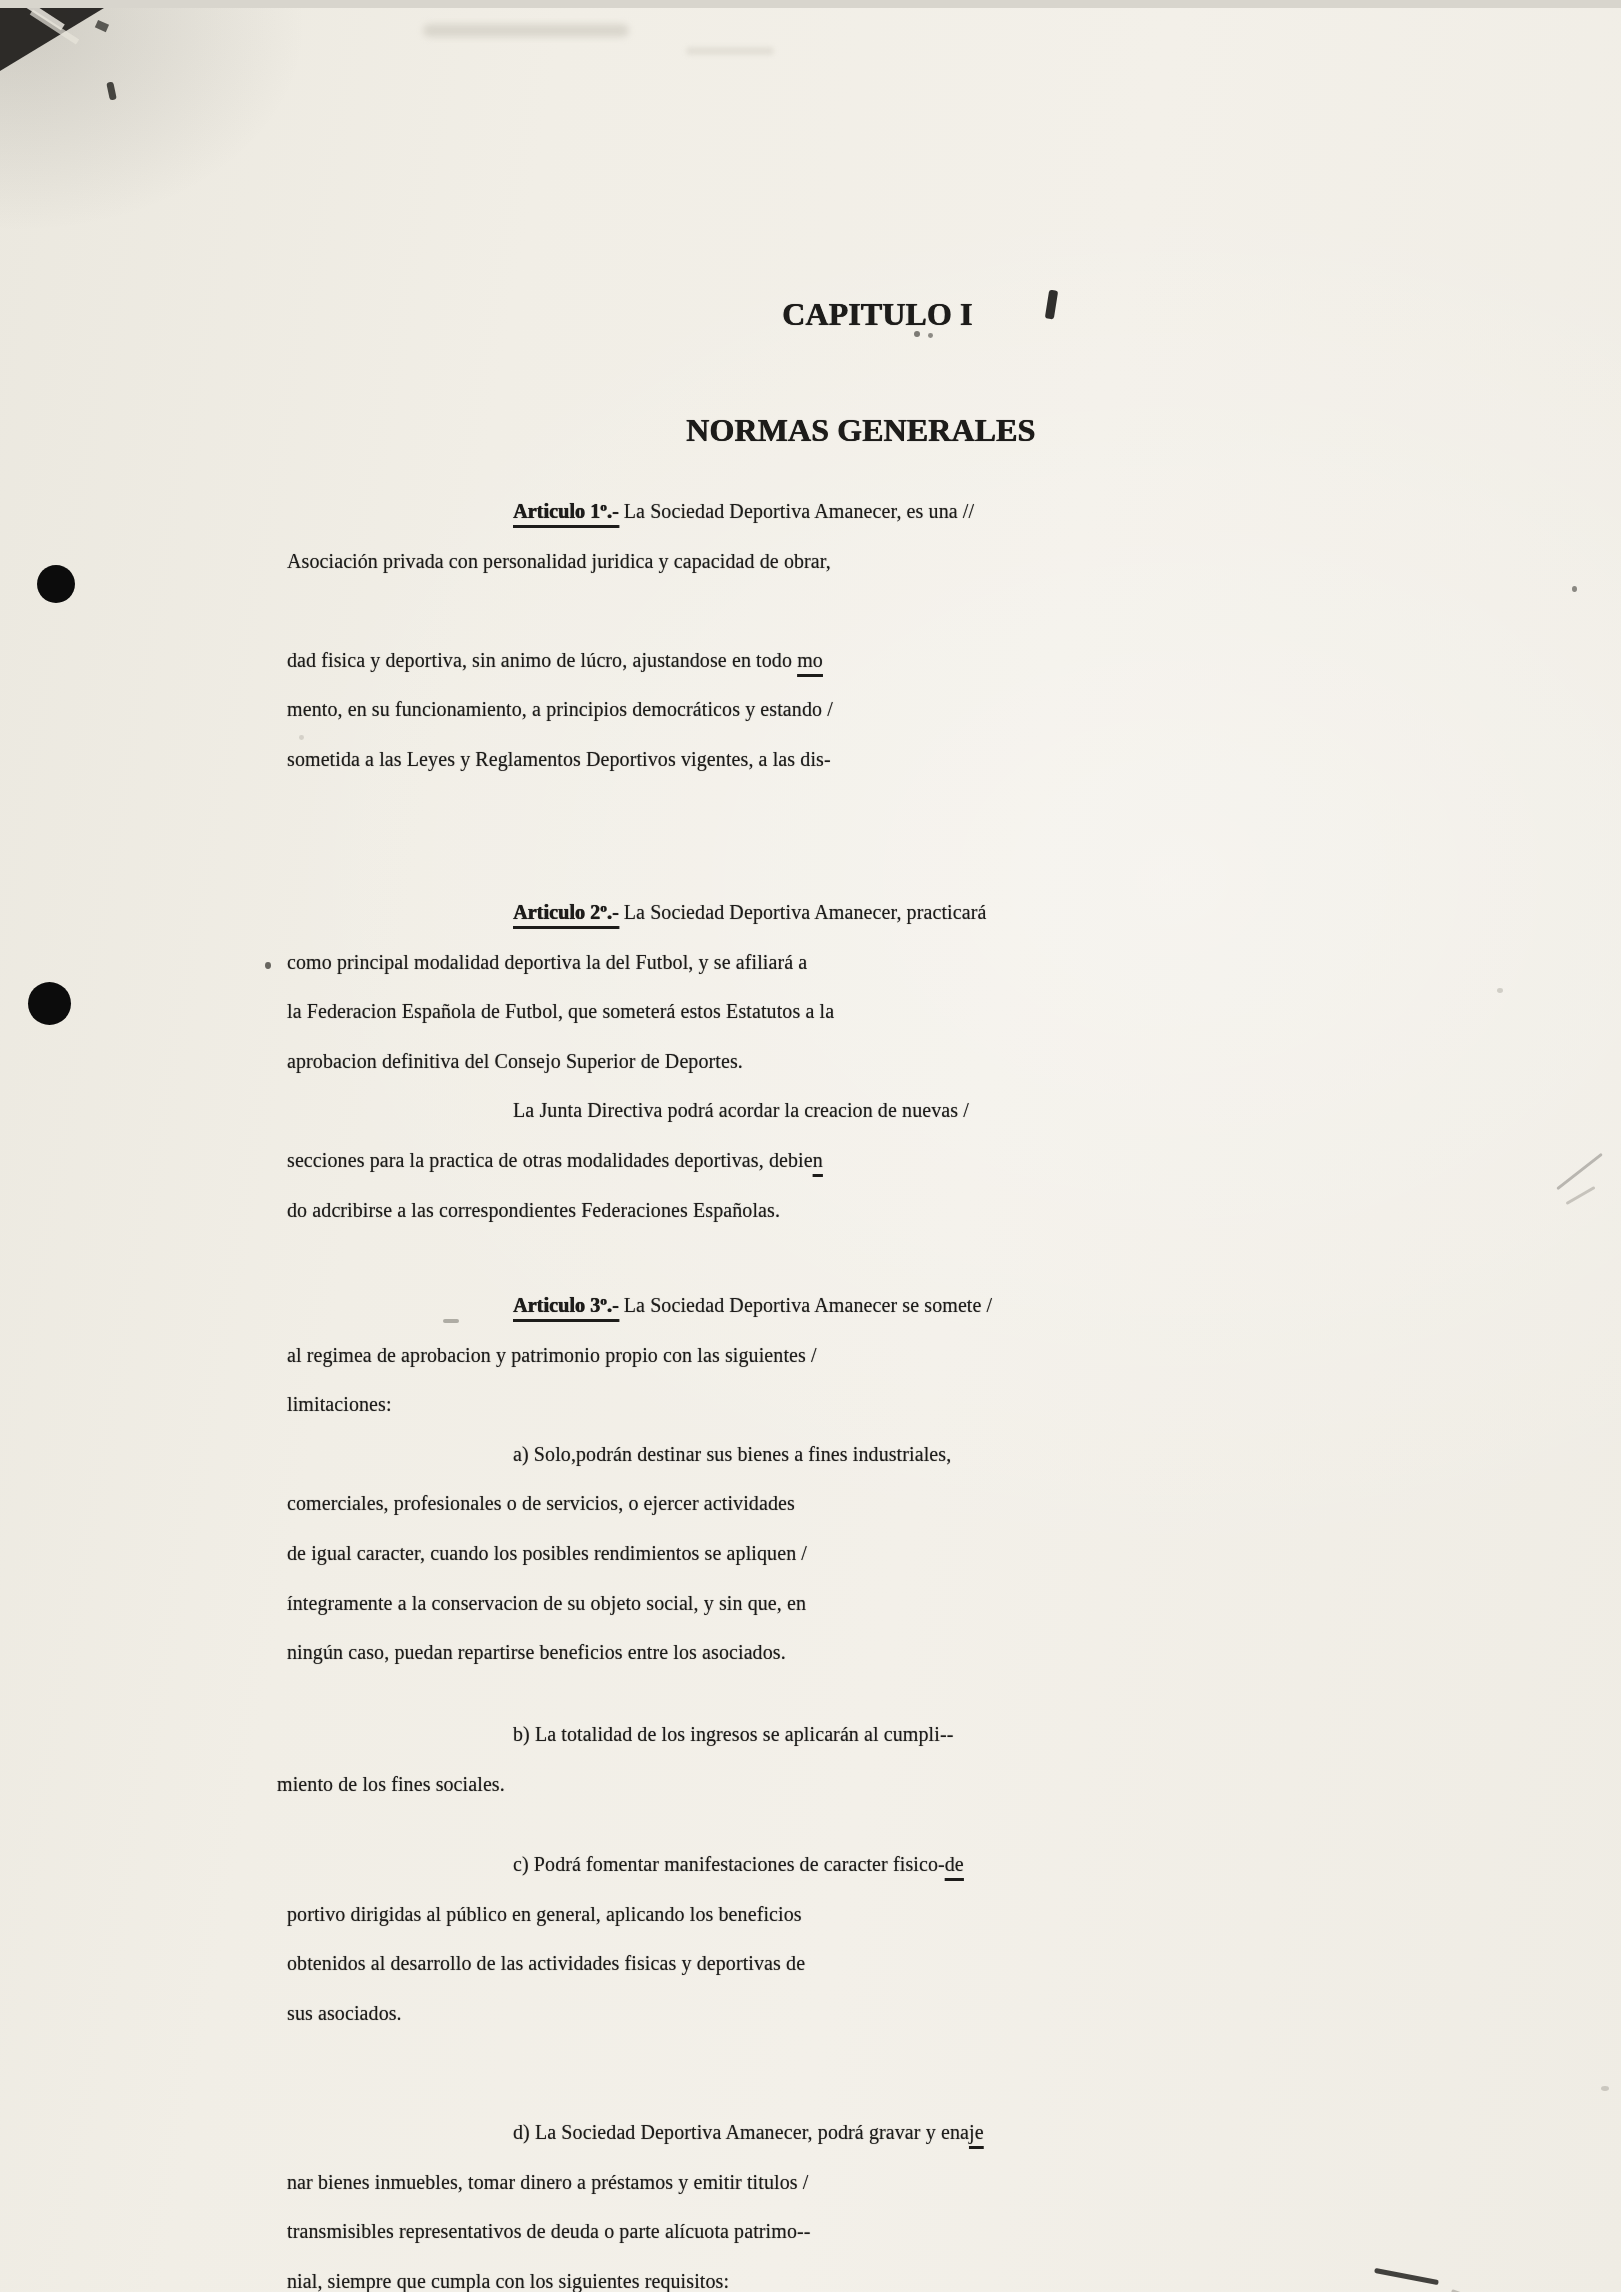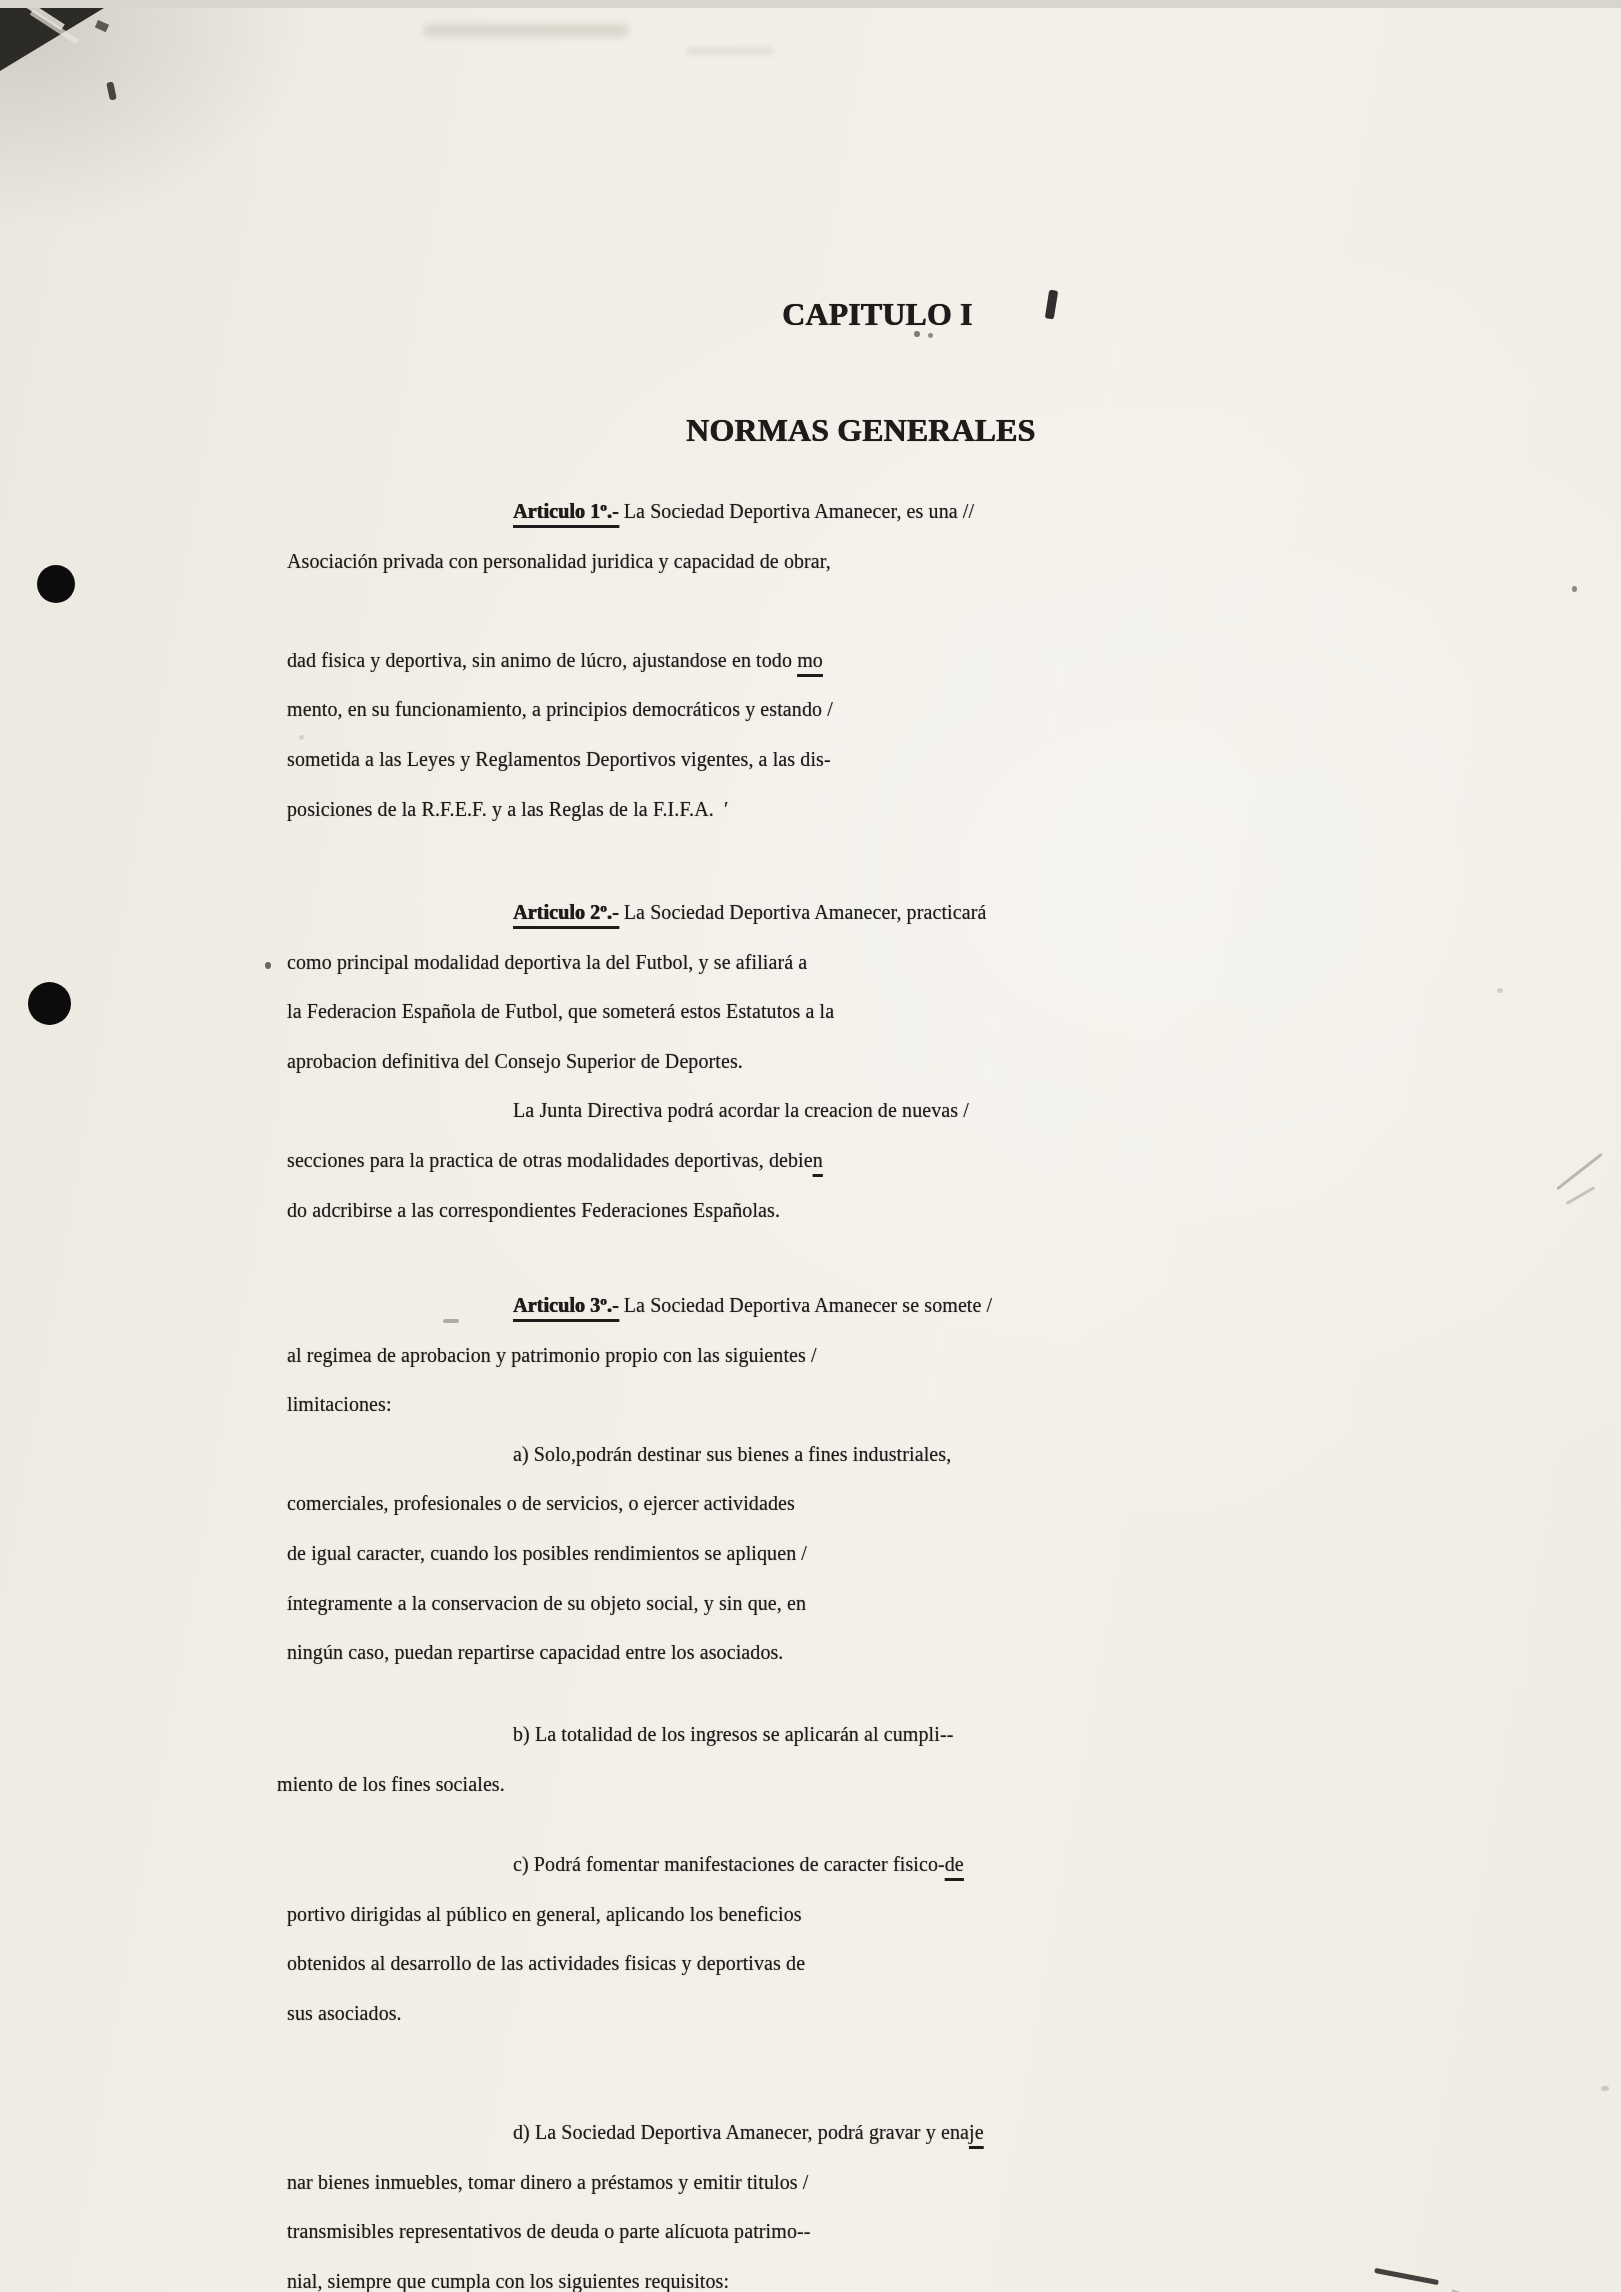--- a/index.html
+++ b/index.html
@@ -40,36 +40,35 @@
 <body>
 
 <div id="page">
     <div class="title-line" style="left: 782px; top: 288px;">CAPITULO I</div>
     <div class="title-line" style="left: 686px; top: 404px;">NORMAS GENERALES</div>
     <div class="text-line" style="left: 513px; top: 484px;"><span class="seg u b">Articulo 1º.-</span><span class="seg"> La Sociedad Deportiva Amanecer, es una //</span></div>
     <div class="text-line" style="left: 287px; top: 534px;"><span class="seg">Asociación privada con personalidad juridica y capacidad de obrar,</span></div>
     <div class="text-line" style="left: 287px; top: 633px;"><span class="seg">dad fisica y deportiva, sin animo de lúcro, ajustandose en todo </span><span class="seg u">mo</span></div>
     <div class="text-line" style="left: 287px; top: 682px;"><span class="seg">mento, en su funcionamiento, a principios democráticos y estando /</span></div>
     <div class="text-line" style="left: 287px; top: 732px;"><span class="seg">sometida a las Leyes y Reglamentos Deportivos vigentes, a las dis-</span></div>
-    <div class="text-line" style="left: 287px; top: 782px;"><span class="seg">posiciones de la R.F.E.F. y a las Reglas de la F.I.F.A.  </span><span class="seg">ʹ</span></div>
     <div class="text-line" style="left: 513px; top: 885px;"><span class="seg u b">Articulo 2º.-</span><span class="seg"> La Sociedad Deportiva Amanecer, practicará</span></div>
     <div class="text-line" style="left: 287px; top: 935px;"><span class="seg">como principal modalidad deportiva la del Futbol, y se afiliará a</span></div>
     <div class="text-line" style="left: 287px; top: 984px;"><span class="seg">la Federacion Española de Futbol, que someterá estos Estatutos a la</span></div>
     <div class="text-line" style="left: 287px; top: 1034px;"><span class="seg">aprobacion definitiva del Consejo Superior de Deportes.</span></div>
     <div class="text-line" style="left: 513px; top: 1083px;"><span class="seg">La Junta Directiva podrá acordar la creacion de nuevas /</span></div>
     <div class="text-line" style="left: 287px; top: 1133px;"><span class="seg">secciones para la practica de otras modalidades deportivas, debie</span><span class="seg u">n</span></div>
     <div class="text-line" style="left: 287px; top: 1183px;"><span class="seg">do adcribirse a las correspondientes Federaciones Españolas.</span></div>
     <div class="text-line" style="left: 513px; top: 1278px;"><span class="seg u b">Articulo 3º.-</span><span class="seg"> La Sociedad Deportiva Amanecer se somete /</span></div>
     <div class="text-line" style="left: 287px; top: 1328px;"><span class="seg">al regimea de aprobacion y patrimonio propio con las siguientes /</span></div>
     <div class="text-line" style="left: 287px; top: 1377px;"><span class="seg">limitaciones:</span></div>
     <div class="text-line" style="left: 513px; top: 1427px;"><span class="seg">a) Solo,podrán destinar sus bienes a fines industriales,</span></div>
     <div class="text-line" style="left: 287px; top: 1476px;"><span class="seg">comerciales, profesionales o de servicios, o ejercer actividades</span></div>
     <div class="text-line" style="left: 287px; top: 1526px;"><span class="seg">de igual caracter, cuando los posibles rendimientos se apliquen /</span></div>
     <div class="text-line" style="left: 287px; top: 1576px;"><span class="seg">íntegramente a la conservacion de su objeto social, y sin que, en</span></div>
-    <div class="text-line" style="left: 287px; top: 1625px;"><span class="seg">ningún caso, puedan repartirse capacidad entre los asociados.</span></div>
+    <div class="text-line" style="left: 287px; top: 1625px;"><span class="seg">ningún caso, puedan repartirse beneficios entre los asociados.</span></div>
     <div class="text-line" style="left: 513px; top: 1707px;"><span class="seg">b) La totalidad de los ingresos se aplicarán al cumpli--</span></div>
     <div class="text-line" style="left: 277px; top: 1757px;"><span class="seg">miento de los fines sociales.</span></div>
     <div class="text-line" style="left: 513px; top: 1837px;"><span class="seg">c) Podrá fomentar manifestaciones de caracter fisico-</span><span class="seg u">de</span></div>
     <div class="text-line" style="left: 287px; top: 1887px;"><span class="seg">portivo dirigidas al público en general, aplicando los beneficios</span></div>
     <div class="text-line" style="left: 287px; top: 1936px;"><span class="seg">obtenidos al desarrollo de las actividades fisicas y deportivas de</span></div>
     <div class="text-line" style="left: 287px; top: 1986px;"><span class="seg">sus asociados.</span></div>
     <div class="text-line" style="left: 513px; top: 2105px;"><span class="seg">d) La Sociedad Deportiva Amanecer, podrá gravar y ena</span><span class="seg u">je</span></div>
     <div class="text-line" style="left: 287px; top: 2155px;"><span class="seg">nar bienes inmuebles, tomar dinero a préstamos y emitir titulos /</span></div>
     <div class="text-line" style="left: 287px; top: 2204px;"><span class="seg">transmisibles representativos de deuda o parte alícuota patrimo--</span></div>
     <div class="text-line" style="left: 287px; top: 2254px;"><span class="seg">nial, siempre que </span><span class="seg u">cum</span><span class="seg">pla con los siguientes requisitos:</span></div>

